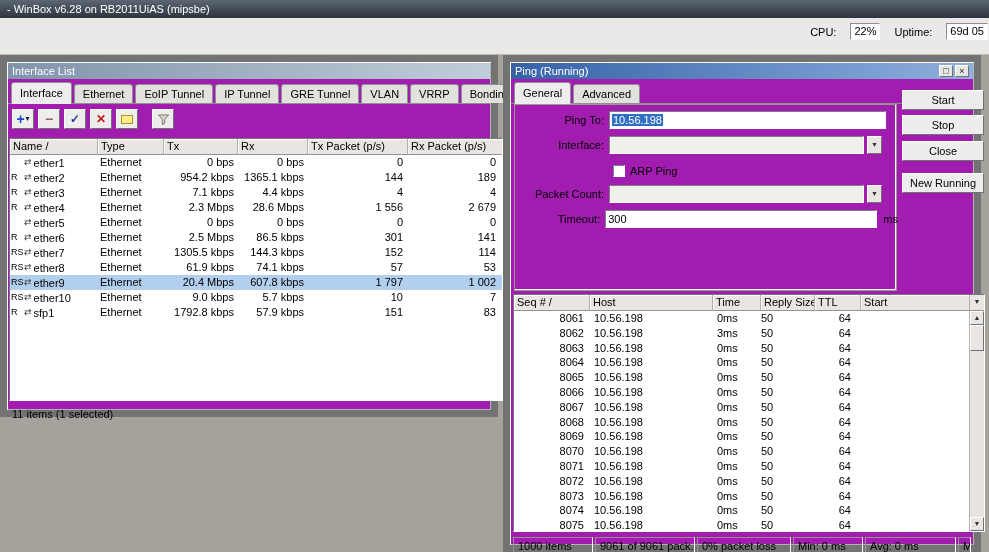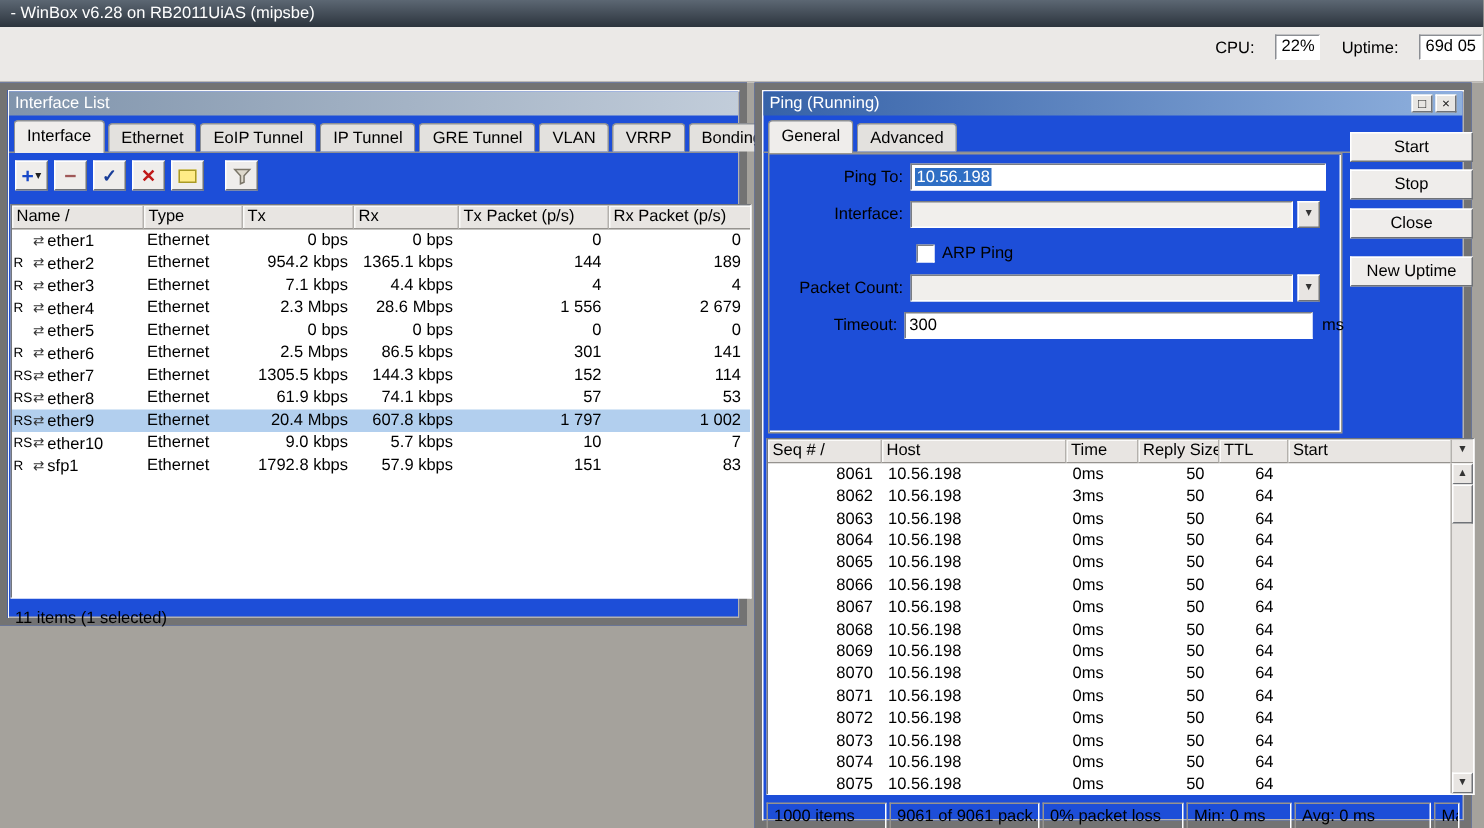--- a/index.html
+++ b/index.html
@@ -7,21 +7,21 @@
   body{position:relative;overflow:hidden;font-family:"Liberation Sans",sans-serif;font-size:11px;color:#000;background:#a5a29c}
 
   
   .app-titlebar{position:absolute;left:0;top:0;width:989px;height:18px;
     background:linear-gradient(#5c6773,#2c343d);color:#fff;display:flex;align-items:center;padding-left:7px}
   .topbar{position:absolute;left:0;top:18px;width:989px;height:37px;background:#ebe9e7;border-bottom:1px solid #bdbab5}
   .sysres{position:absolute;right:1px;top:5px;display:flex;align-items:center;gap:14px}
   .resbox{border:1px solid;border-color:#8b8e93 #fff #fff #8b8e93;background:#fff;height:17px;line-height:15px;padding:0 3px;min-width:28px;overflow:hidden;white-space:nowrap}
 
   
-  .window{position:absolute;background:#1d4ed8;border:5px solid #737373;
+  .window{position:absolute;background:#a21caf;border:7px solid #737373;
     box-shadow:inset 1px 1px 0 #fbfaf9, inset -1px -1px 0 #b5b2ae}
   .caption{position:absolute;left:1px;top:1px;right:1px;height:16px;color:#fff;display:flex;align-items:center;padding:0 4px;overflow:hidden}
   .caption.inactive{background:linear-gradient(90deg,#8094ac,#c2cdda)}
   .caption.active{background:linear-gradient(90deg,#3662a8,#8fb0dd)}
   .capbtns{margin-left:auto;display:flex;gap:2px}
   .capbtn{width:14px;height:12px;background:#e8e6e3;border:1px solid;border-color:#fff #6f7277 #6f7277 #fff;
     font-size:9px;line-height:10px;text-align:center;color:#222}
 
   
   .tabs{position:absolute;display:flex;align-items:flex-end;border-bottom:1px solid #8d9095;padding-left:3px;height:23px}
@@ -78,21 +78,21 @@
 
   
   .ph0{width:76px}.ph1{width:123px}.ph2{width:48px}.ph3{width:54px}.ph4{width:46px}.ph5{flex:1;border-right:none}
   .hmenu{flex:0 0 15px;background:#e8e5e2;border-left:1px solid #b4b1ad;border-bottom:1px solid #96938f;
     font-size:7px;text-align:center;line-height:14px;color:#333}
   .ptbody{position:absolute;left:0;top:16px;right:15px;bottom:0;overflow:hidden;background:#fff}
   .pingrow{display:flex;height:14.8px;line-height:14px;white-space:nowrap}
   .pc0{width:76px;text-align:right;padding-right:6px}
   .pc1{width:123px;padding-left:4px}
   .pc2{width:48px;padding-left:4px}
-  .pc3{width:54px;text-align:right;padding-right:10px}
+  .pc3{width:54px;text-align:left;padding-right:10px}
   .pc4{width:46px;text-align:right;padding-right:10px}
   .pc5{flex:1}
   .vscroll{position:absolute;right:0;top:16px;bottom:0;width:15px;background:#e6e3e0;border-left:1px solid #b4b1ad}
   .scrollbtn{position:absolute;left:0;width:14px;height:14px;background:#e8e5e2;border:1px solid;border-color:#fff #6f7277 #6f7277 #fff;
     font-size:7px;text-align:center;line-height:12px;color:#333}
   .sb-up{top:0}.sb-down{bottom:0}
   .sb-thumb{position:absolute;left:0;top:14px;width:14px;height:26px;background:#e8e5e2;border:1px solid;border-color:#fff #6f7277 #6f7277 #fff}
 
   
   .pstatus{position:absolute;left:3px;right:3px;top:475px;height:20px;display:flex;gap:2px}
@@ -354,21 +354,21 @@
     <div class="frow" style="top:105px;width:383px">
       <span class="flabel">Timeout:</span>
       <span class="field" style="width:284px">300</span>
       <span class="msunit">ms</span>
     </div>
   </div>
 
   <div class="pbtn" style="top:28px">Start</div>
   <div class="pbtn" style="top:53px">Stop</div>
   <div class="pbtn" style="top:79px">Close</div>
-  <div class="pbtn" style="top:111px">New Uptime</div>
+  <div class="pbtn" style="top:111px">New Running</div>
 
   <div class="datatable" style="left:3px;top:232px;width:472px;height:238px">
     <div class="thead">
       <span class="th ph0">Seq # /</span>
       <span class="th ph1">Host</span>
       <span class="th ph2">Time</span>
       <span class="th ph3">Reply Size</span>
       <span class="th ph4">TTL</span>
       <span class="th ph5">Start</span>
       <span class="hmenu"><span>▼</span></span>

